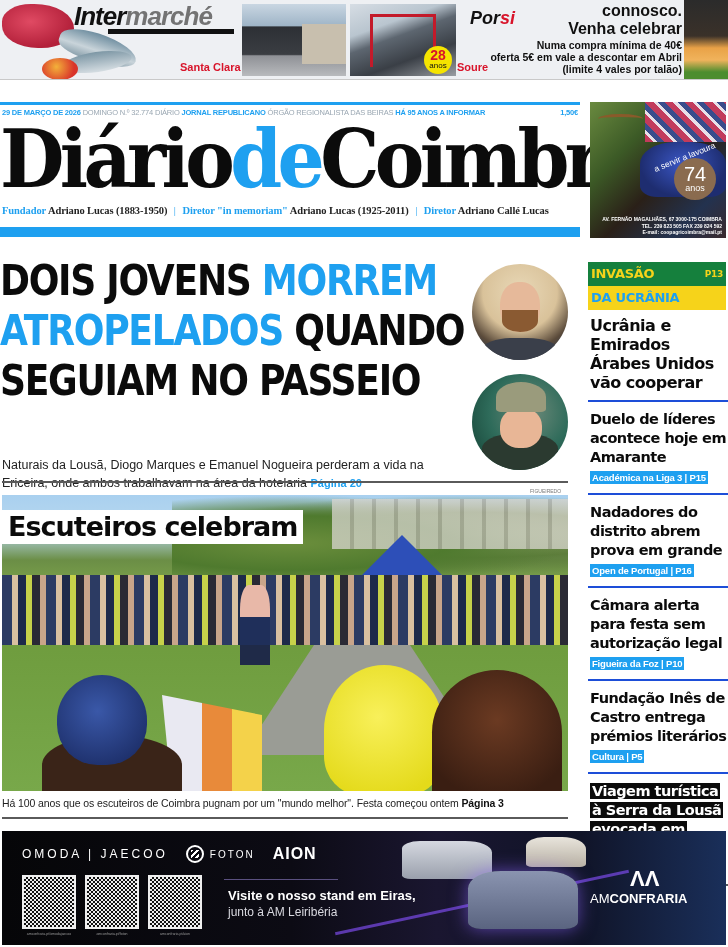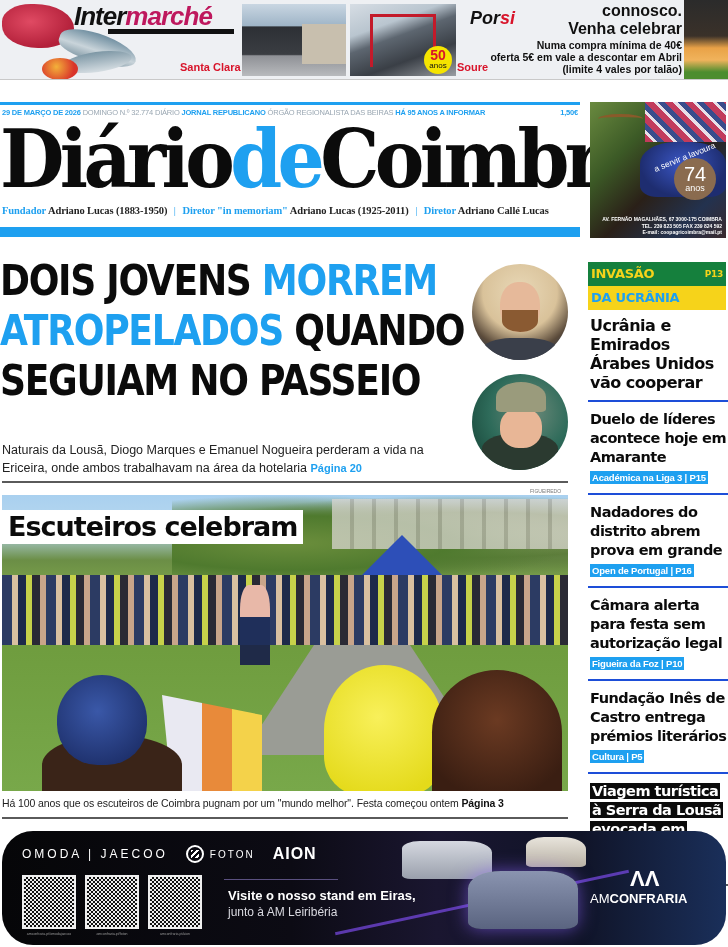--- a/index.html
+++ b/index.html
@@ -7,21 +7,21 @@
   body { position: relative; font-family: "Liberation Sans", sans-serif; color: #111; }
 
   
   .top-ad { position: absolute; left: 0; top: 0; width: 728px; height: 80px; background: #eef0f3; border-bottom: 1px solid #c9c9c9; overflow: hidden; }
   .ta-meat { position: absolute; left: 2px; top: 4px; width: 72px; height: 44px; background: radial-gradient(ellipse at 40% 40%, #e04a63, #b3203a 70%); border-radius: 40% 55% 45% 50%; }
   .ta-fish { position: absolute; left: 58px; top: 34px; width: 80px; height: 28px; background: linear-gradient(180deg,#6f8ea0,#c9d4da 60%,#8aa0ac); border-radius: 50% 60% 50% 40%; transform: rotate(18deg); }
   .ta-fish2 { position: absolute; left: 62px; top: 52px; width: 70px; height: 20px; background: linear-gradient(180deg,#7d97a5,#d5dde2); border-radius: 50%; transform: rotate(-8deg); }
   .ta-veg { position: absolute; left: 42px; top: 58px; width: 36px; height: 22px; background: radial-gradient(circle at 40% 40%, #f3b13a, #d9342a 70%); border-radius: 50%; }
   .ta-brand1 { position: absolute; left: 74px; top: 1px; font-weight: 900; font-style: italic; font-size: 26px; letter-spacing: -1px; }
   .ta-brand1 .a { color: #111; }
-  .ta-brand1 .b { color: #be185d; }
+  .ta-brand1 .b { color: #737373; }
   .ta-brand1-bar { position: absolute; left: 108px; top: 29px; width: 126px; height: 5px; background: #111; }
   .ta-loc { position: absolute; font-weight: 700; font-size: 11px; color: #d8142a; }
   .ta-badge { position: absolute; width: 28px; height: 28px; border-radius: 50%; background: #f5e400; text-align: center; line-height: 1; }
   .ta-badge .n { display: block; font-weight: 900; font-size: 14px; color: #d8142a; margin-top: 2px; }
   .ta-badge .u { display: block; font-size: 8px; color: #111; }
   .ta-store1 { position: absolute; left: 242px; top: 4px; width: 104px; height: 72px; background: linear-gradient(180deg, #c9d6e2 0%, #9fb5c7 30%, #2d3035 32%, #3a3d42 70%, #8f9196 72%, #b8babd 100%); }
   .ta-store1::after { content:""; position:absolute; left:60px; top:20px; width:44px; height:40px; background:#c8bfae; }
   .ta-store2 { position: absolute; left: 350px; top: 4px; width: 106px; height: 72px; background: linear-gradient(160deg, #d6dde4 0%, #b9c5cf 30%, #5d6670 45%, #3a3f46 70%, #9a9ea3 100%); }
   .ta-store2::before { content:""; position:absolute; left:20px; top:10px; width:60px; height:50px; border:3px solid #c31a2a; border-bottom:none; }
   .ta-porsi { position: absolute; left: 470px; top: 8px; font-weight: 900; font-style: italic; font-size: 18px; }
@@ -51,21 +51,21 @@
   .side-ad .slogan { position:absolute; left:62px; top:50px; font-size: 8.5px; color:#fff; transform: rotate(-22deg); white-space: nowrap; }
   .side-ad .badge { position:absolute; left:84px; top:56px; width:42px; height:42px; border-radius:50%; background:#8a6b4f; color:#fff; text-align:center; line-height:1; }
   .side-ad .badge .n { display:block; font-weight:400; font-size:20px; margin-top:6px; }
   .side-ad .badge .u { display:block; font-size:9px; }
   .side-ad .addr { position:absolute; right:4px; bottom:2px; font-size:5px; color:#fff; text-align:right; line-height:1.35; font-weight:700; }
   .side-ad .logo { position:absolute; left:8px; top:12px; width:45px; height:10px; border-top: 3px solid #8a5a2a; border-radius: 50% 50% 0 0; }
 
   
   .lead-headline { position: absolute; left: 0; top: 256px; width: 470px; font-family: "DejaVu Sans", sans-serif; font-weight: 900; font-size: 42px; line-height: 50px; letter-spacing: -1.5px; transform: scaleX(0.86); transform-origin: left top; white-space: nowrap; color: #0b0b0b; }
   .lead-headline .hl { color: #1ea0f0; }
-  .lead-sub { position: absolute; left: 2px; top: 441px; width: 450px; font-size: 12.5px; line-height: 18px; color: #222; }
+  .lead-sub { position: absolute; left: 2px; top: 456px; width: 450px; font-size: 12.5px; line-height: 18px; color: #222; }
   .lead-sub .pg { color: #1ea0f0; font-weight: 700; font-size: 11px; }
   .portrait { position: absolute; width: 96px; height: 96px; border-radius: 50%; overflow: hidden; }
   .portrait1 { left: 472px; top: 264px; background: radial-gradient(circle at 50% 30%, #e9d9b8 0%, #d9c29a 45%, #5a4a3a 70%, #2f3a4a 85%); }
   .portrait1 .face { position:absolute; left:28px; top:18px; width:40px; height:50px; border-radius: 45%; background: #e6b99a; }
   .portrait1 .beard { position:absolute; left:30px; top:46px; width:36px; height:22px; border-radius: 0 0 50% 50%; background:#8a5a32; }
   .portrait1 .suit { position:absolute; left:10px; top:74px; width:76px; height:30px; background:#3a3f4a; border-radius: 40% 40% 0 0; }
   .portrait2 { left: 472px; top: 374px; background: radial-gradient(circle at 60% 40%, #6e8a7a 0%, #2e6b5a 50%, #1a4a3c 85%); }
   .portrait2 .cap { position:absolute; left:24px; top:8px; width:50px; height:30px; border-radius: 50% 50% 10% 10%; background:#9a9b7c; }
   .portrait2 .face { position:absolute; left:28px; top:34px; width:42px; height:40px; border-radius: 45%; background:#e8b696; }
   .portrait2 .hands { position:absolute; left:10px; top:60px; width:76px; height:36px; background:#2b3a30; border-radius: 40% 40% 0 0; }
@@ -99,21 +99,21 @@
   .ukr-tag .r2 { background: #f6d31a; color: #1ea0f0; }
   .ukr-tag .p { font-size: 9px; color: #f6d31a; }
   .side-headline { font-family: "DejaVu Sans", sans-serif; font-weight: 700; font-size: 14.5px; line-height: 19px; color: #0b0b0b; letter-spacing: -0.5px; }
   .side-kicker { display: inline-block; margin-top: 1px; background: #1ea0f0; color: #fff; font-weight: 700; font-size: 9.5px; padding: 1px 2px; letter-spacing: -0.2px; }
   .side-story { padding: 8px 0 8px 2px; border-top: 2px solid #1d4ed8; }
   .side-story.first { border-top: none; padding-top: 6px; }
   .side-story.mem .side-headline span { background: #0b0b0b; color: #fff; box-decoration-break: clone; -webkit-box-decoration-break: clone; padding: 0 2px; }
   .side-story.mem .kicker-plain { color: #1ea0f0; font-weight: 700; font-size: 9.5px; }
 
   
-  .bottom-ad { position: absolute; left: 2px; top: 831px; width: 724px; height: 114px; background: linear-gradient(90deg, #060608 0%, #0c0b14 40%, #1a1630 60%, #101428 80%, #1a2f5a 100%); overflow: hidden; border-radius: 31px; }
+  .bottom-ad { position: absolute; left: 2px; top: 831px; width: 724px; height: 114px; background: linear-gradient(90deg, #060608 0%, #0c0b14 40%, #1a1630 60%, #101428 80%, #1a2f5a 100%); overflow: hidden; }
   .ba-brands { position: absolute; left: 20px; top: 14px; display: flex; align-items: center; gap: 18px; color: #fff; white-space: nowrap; }
   .ba-omoda { font-size: 12px; letter-spacing: 3px; font-weight: 400; }
   .ba-foton-wrap { display: flex; align-items: center; gap: 6px; }
   .ba-foton-logo { width: 18px; height: 18px; border-radius: 50%; border: 2px solid #fff; position: relative; }
   .ba-foton-logo::after { content:""; position:absolute; left:3px; top:3px; width:8px; height:8px; background: repeating-linear-gradient(135deg,#fff 0 2px, transparent 2px 4px); }
   .ba-foton { font-size: 10px; letter-spacing: 2px; }
   .ba-aion { font-size: 16px; font-weight: 900; letter-spacing: 1px; }
   .qr { position: absolute; top: 44px; width: 54px; height: 54px; background:
         repeating-conic-gradient(#111 0% 25%, #eee 0% 50%) 0 0 / 4px 4px; border: 2px solid #eee; }
   .qr-cap { position: absolute; top: 101px; width: 60px; font-size: 3.5px; color: #999; text-align: center; }
@@ -140,21 +140,21 @@
   <div class="ta-brand1"><span class="a">Inter</span><span class="b">marché</span></div>
   <div class="ta-brand1-bar"></div>
   <div class="ta-loc" style="left:180px; top:61px;text-align:right;">Santa Clara</div>
   <div class="ta-badge" style="left:245px; top:46px;">
     <span class="n">9</span>
     <span class="u">anos</span>
   </div>
   <div class="ta-store1"></div>
   <div class="ta-store2"></div>
   <div class="ta-badge" style="left:424px; top:46px;">
-    <span class="n">50</span>
+    <span class="n">28</span>
     <span class="u">anos</span>
   </div>
   <div class="ta-loc" style="left:457px; top:61px;">Soure</div>
   <div class="ta-porsi"><span class="a">Por</span><span class="b">si</span></div>
   <div class="ta-text">
     <div class="h">connosco.</div>
     <div class="h">Venha celebrar</div>
     <div class="s">Numa compra mínima de 40€</div>
     <div class="s">oferta 5€ em vale a descontar em Abril</div>
     <div class="s">(limite 4 vales por talão)</div>

